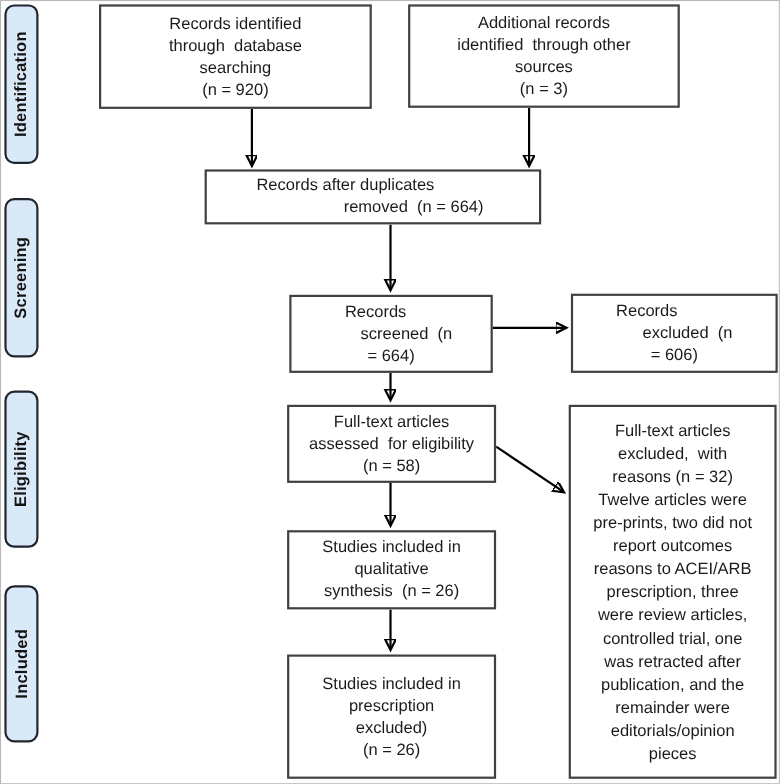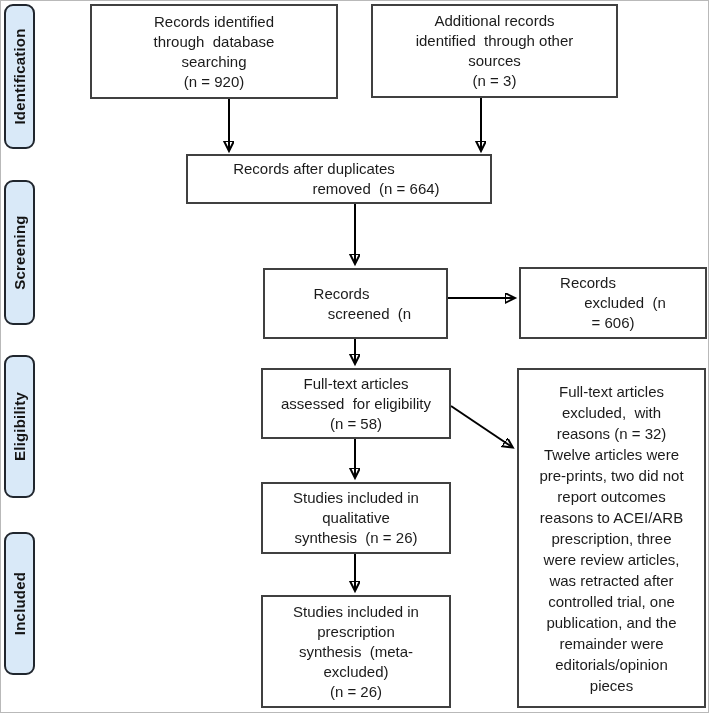--- a/index.html
+++ b/index.html
@@ -113,20 +113,21 @@
   </div>
 
   <div class="fbox" id="box-after-duplicates">
     <div class="line sh-l25">Records after duplicates</div>
     <div class="line sh-r37">removed  (n = 664)</div>
   </div>
 
   <div class="fbox" id="box-screened">
     <div class="line sh-l14">Records</div>
     <div class="line sh-r14">screened  (n</div>
+    <div class="line">= 664)</div>
   </div>
 
   <div class="fbox" id="box-excluded">
     <div class="line sh-l25">Records</div>
     <div class="line sh-r12">excluded  (n</div>
     <div class="line">= 606)</div>
   </div>
 
   <div class="fbox" id="box-fulltext-assessed">
     <div class="line">Full-text articles</div>
@@ -137,35 +138,34 @@
   <div class="fbox" id="box-fulltext-excluded">
     <div class="line">Full-text articles</div>
     <div class="line">excluded,  with</div>
     <div class="line">reasons (n = 32)</div>
     <div class="line">Twelve articles were</div>
     <div class="line">pre-prints, two did not</div>
     <div class="line">report outcomes</div>
     <div class="line">reasons to ACEI/ARB</div>
     <div class="line">prescription, three</div>
     <div class="line">were review articles,</div>
+    <div class="line">controlled trial, one</div>
     <div class="line">was retracted after</div>
-    <div class="line">controlled trial, one</div>
     <div class="line">publication, and the</div>
     <div class="line">remainder were</div>
     <div class="line">editorials/opinion</div>
     <div class="line">pieces</div>
   </div>
 
   <div class="fbox" id="box-qualitative">
     <div class="line">Studies included in</div>
     <div class="line">qualitative</div>
     <div class="line">synthesis  (n = 26)</div>
   </div>
 
   <div class="fbox" id="box-quantitative">
     <div class="line">Studies included in</div>
     <div class="line">prescription</div>
-    <div class="line">synthesis  (meta-</div>
     <div class="line">excluded)</div>
     <div class="line">(n = 26)</div>
   </div>
 
 </div>
 
 </body></html>

